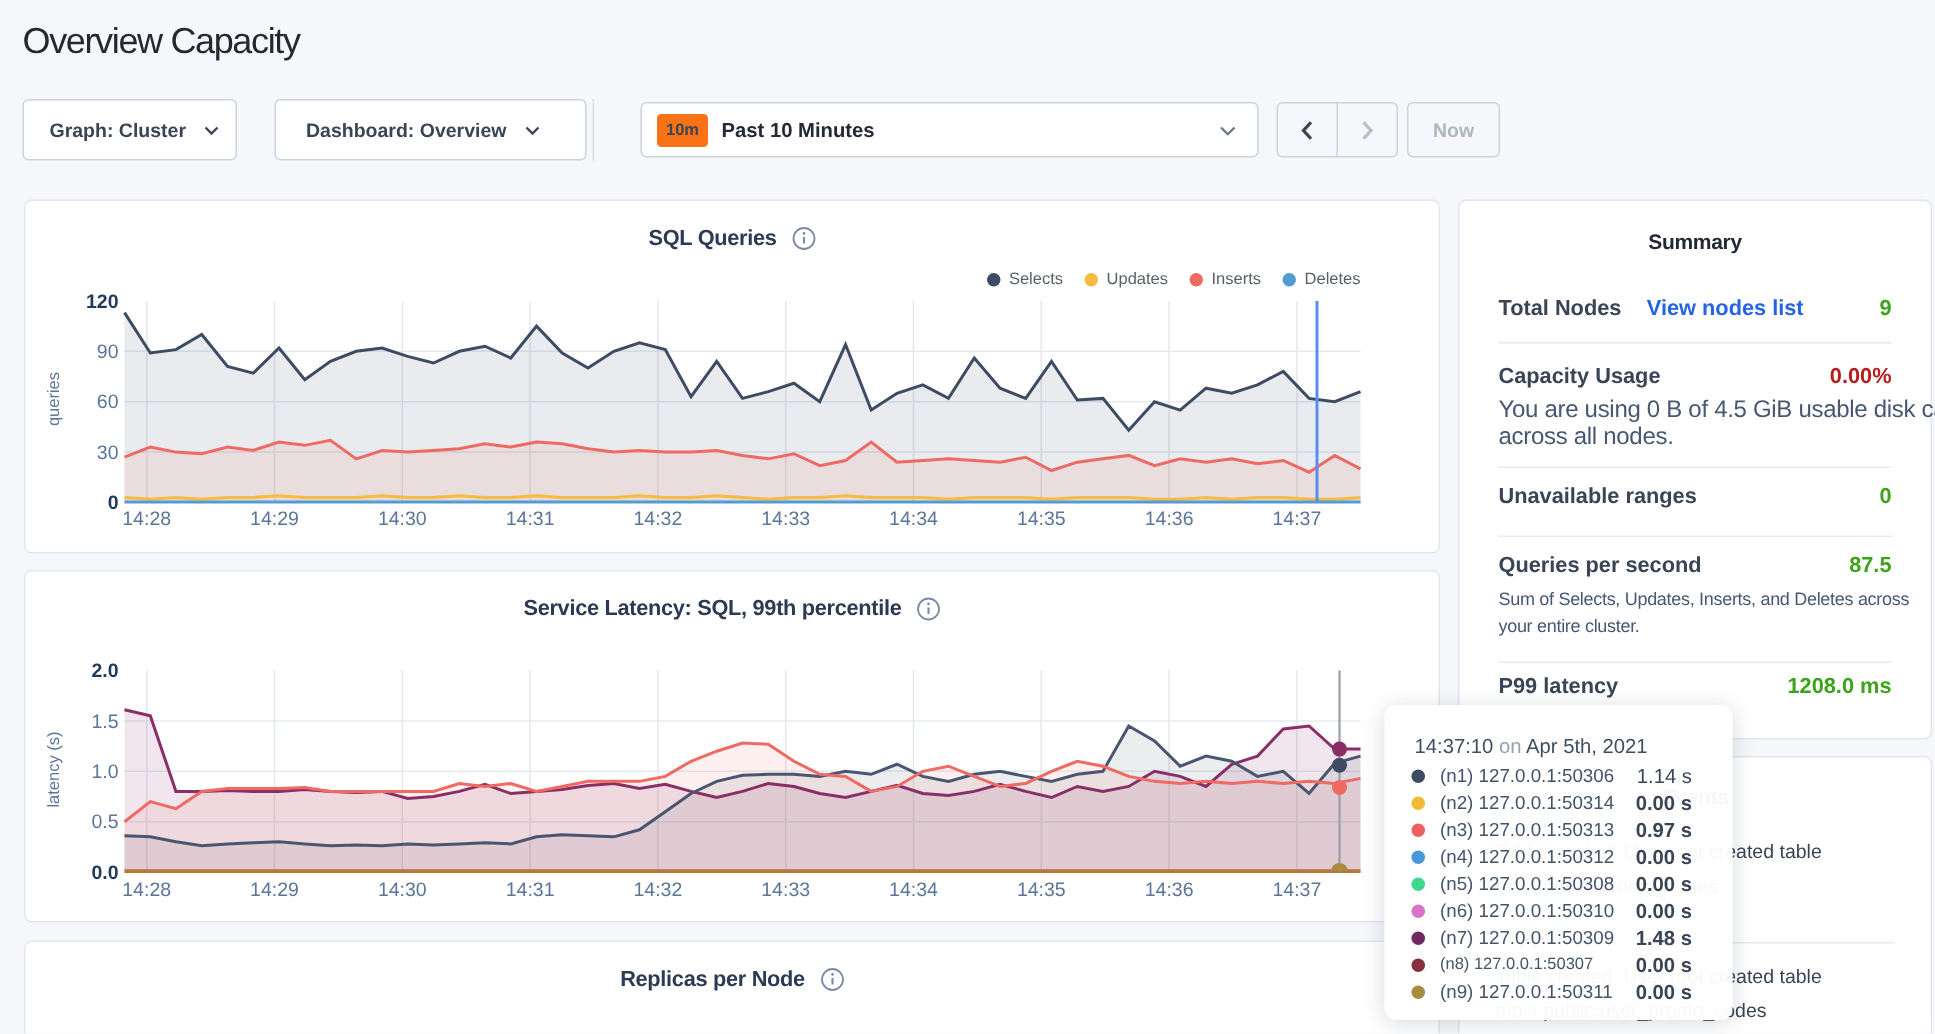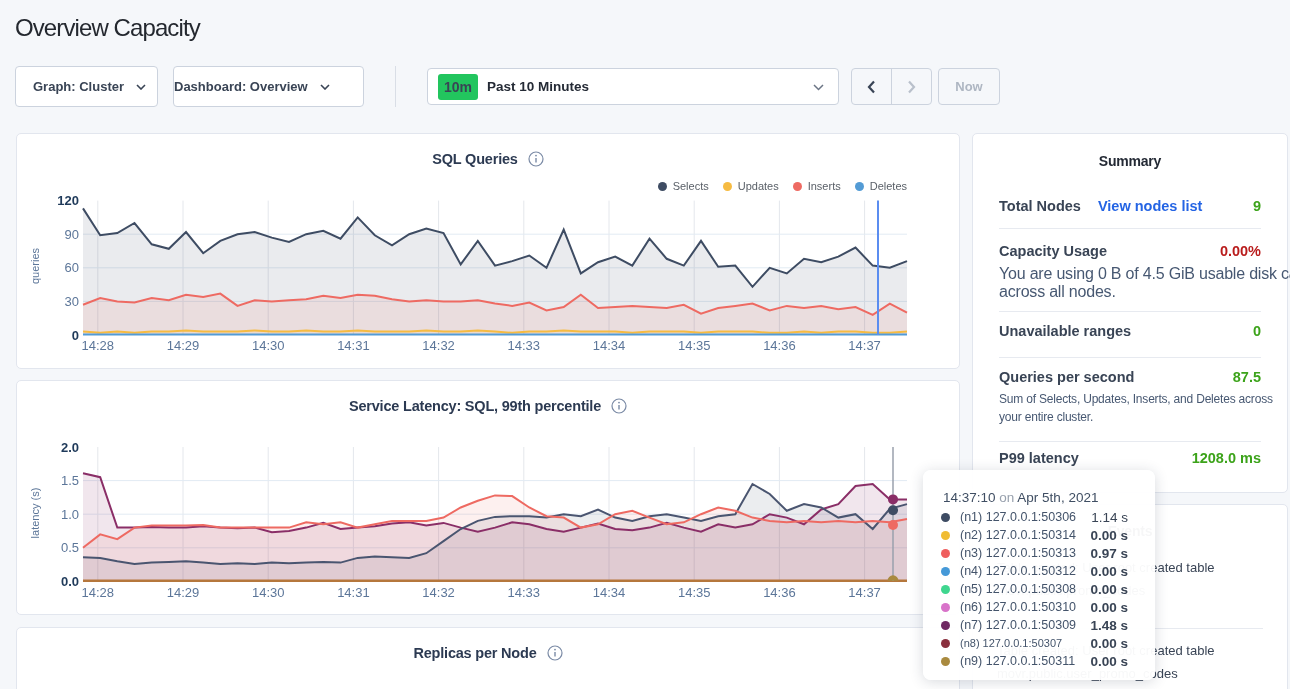--- a/index.html
+++ b/index.html
@@ -9,26 +9,26 @@
             font-size:14.5px; font-weight:bold; color:#2c3a52; letter-spacing:-0.2px;text-align:center; }
   .btn { position:absolute; background:#fff; border:1px solid #ccd3de; border-radius:4px;
           display:flex; align-items:center; font-weight:bold; font-size:13px; color:#394455; white-space:nowrap; }
 </style></head>
 <body>
 <div style="position:absolute;left:15px;top:14px;font-size:24px;letter-spacing:-0.9px;color:#24282f">Overview Capacity</div>
 
 <div class="btn" style="left:15px;top:66px;width:143px;height:41px;padding-left:17px">Graph: Cluster<svg width="10" height="6" viewBox="0 0 10 6" style="margin-left:12px">
       <polyline points="1,1 5,5 9,1" fill="none" stroke="#394455" stroke-width="1.6"></polyline>
     </svg></div>
-<div class="btn" style="left:173px;top:66px;width:191px;height:41px;">Dashboard: Overview<svg width="10" height="6" viewBox="0 0 10 6" style="margin-left:12px">
+<div class="btn" style="left:183px;top:66px;width:208px;height:41px;padding-left:20px">Dashboard: Overview<svg width="10" height="6" viewBox="0 0 10 6" style="margin-left:12px">
       <polyline points="1,1 5,5 9,1" fill="none" stroke="#394455" stroke-width="1.6"></polyline>
     </svg></div>
 <div style="position:absolute;left:395px;top:66px;width:1px;height:41px;background:#d9dee6"></div>
 <div class="btn" style="left:427px;top:68px;width:412px;height:37px;padding:0 14px 0 10px">
-  <span style="background:#22c55e;border-radius:3px;font-size:14px;padding:5px 6px;color:#394455">10m</span>
+  <span style="background:#f97316;border-radius:3px;font-size:11px;padding:5px 6px;color:#394455">10m</span>
   <span style="margin-left:9px;font-size:13.5px;color:#242a35">Past 10 Minutes</span>
   <span style="margin-left:auto"><svg width="11" height="7" viewBox="0 0 11 7">
         <polyline points="1,1 5.5,5.5 10,1" fill="none" stroke="#6b7585" stroke-width="1.5"></polyline>
       </svg></span>
 </div>
 <div class="btn" style="left:851px;top:68px;width:81px;height:37px;background:transparent">
   <span style="flex:1;display:flex;justify-content:center">
       <svg width="9" height="14" viewBox="0 0 9 14">
         <polyline points="7,1.5 2,7 7,12.5" fill="none" stroke="#394455" stroke-width="2.2"></polyline>
       </svg>

